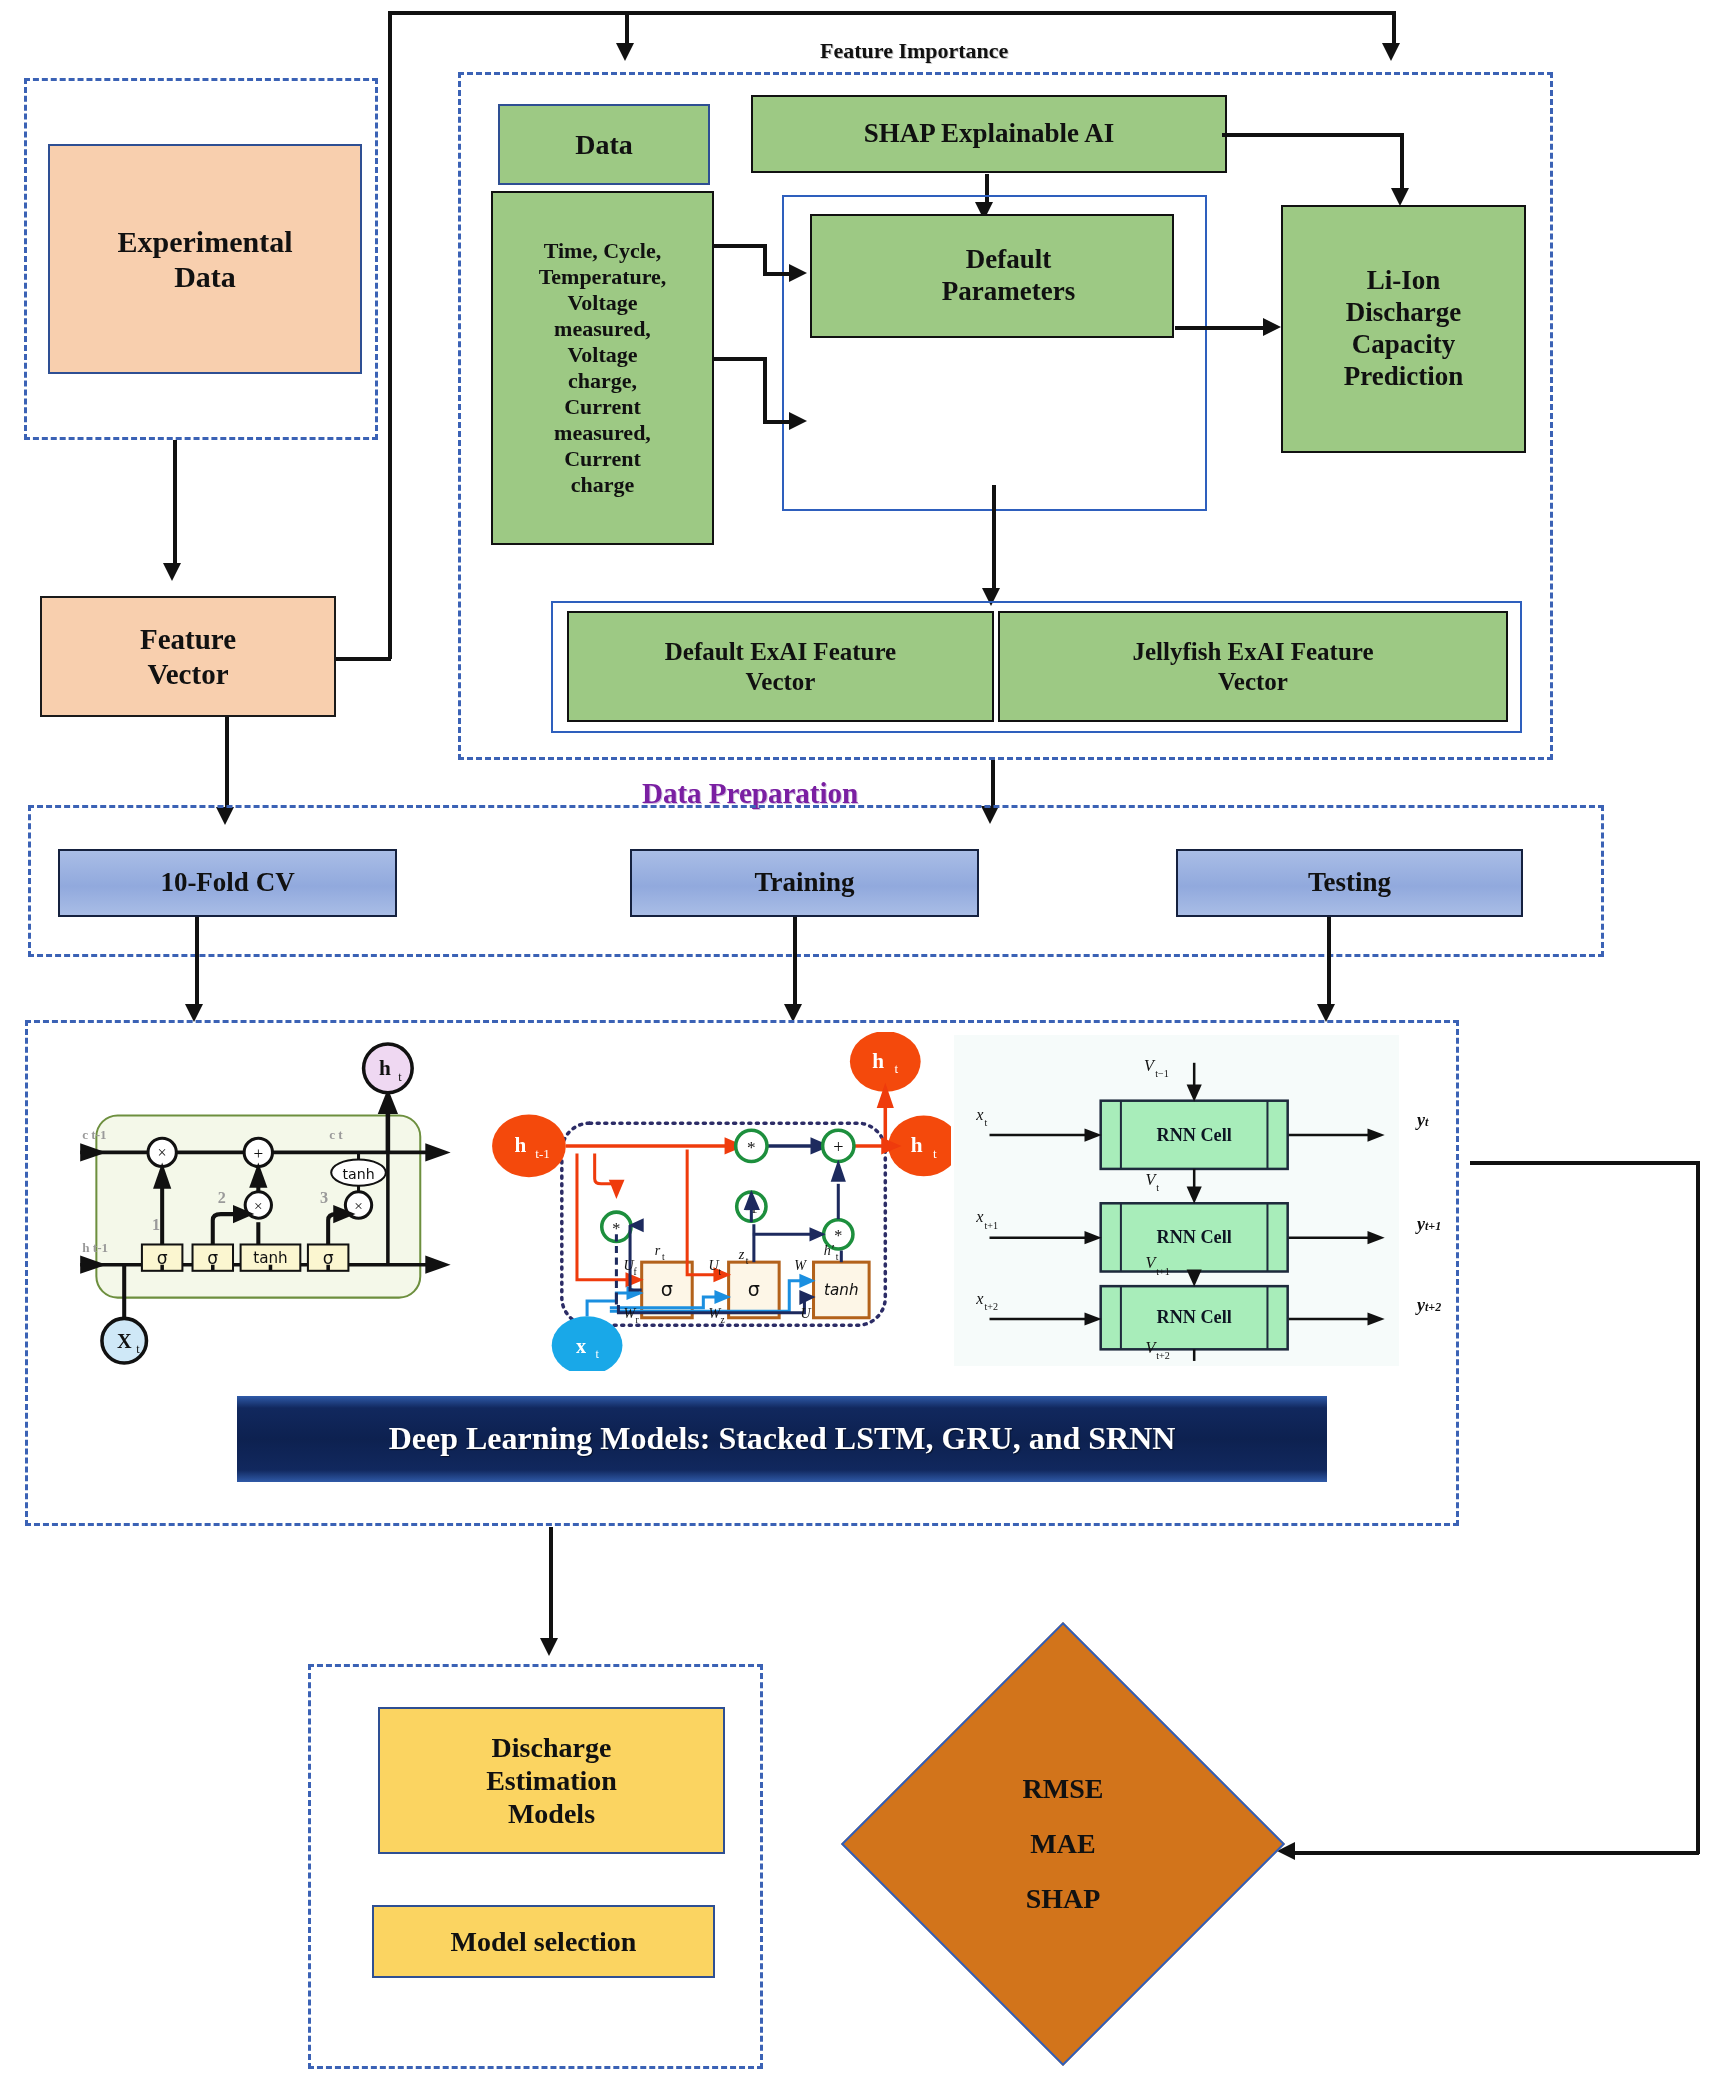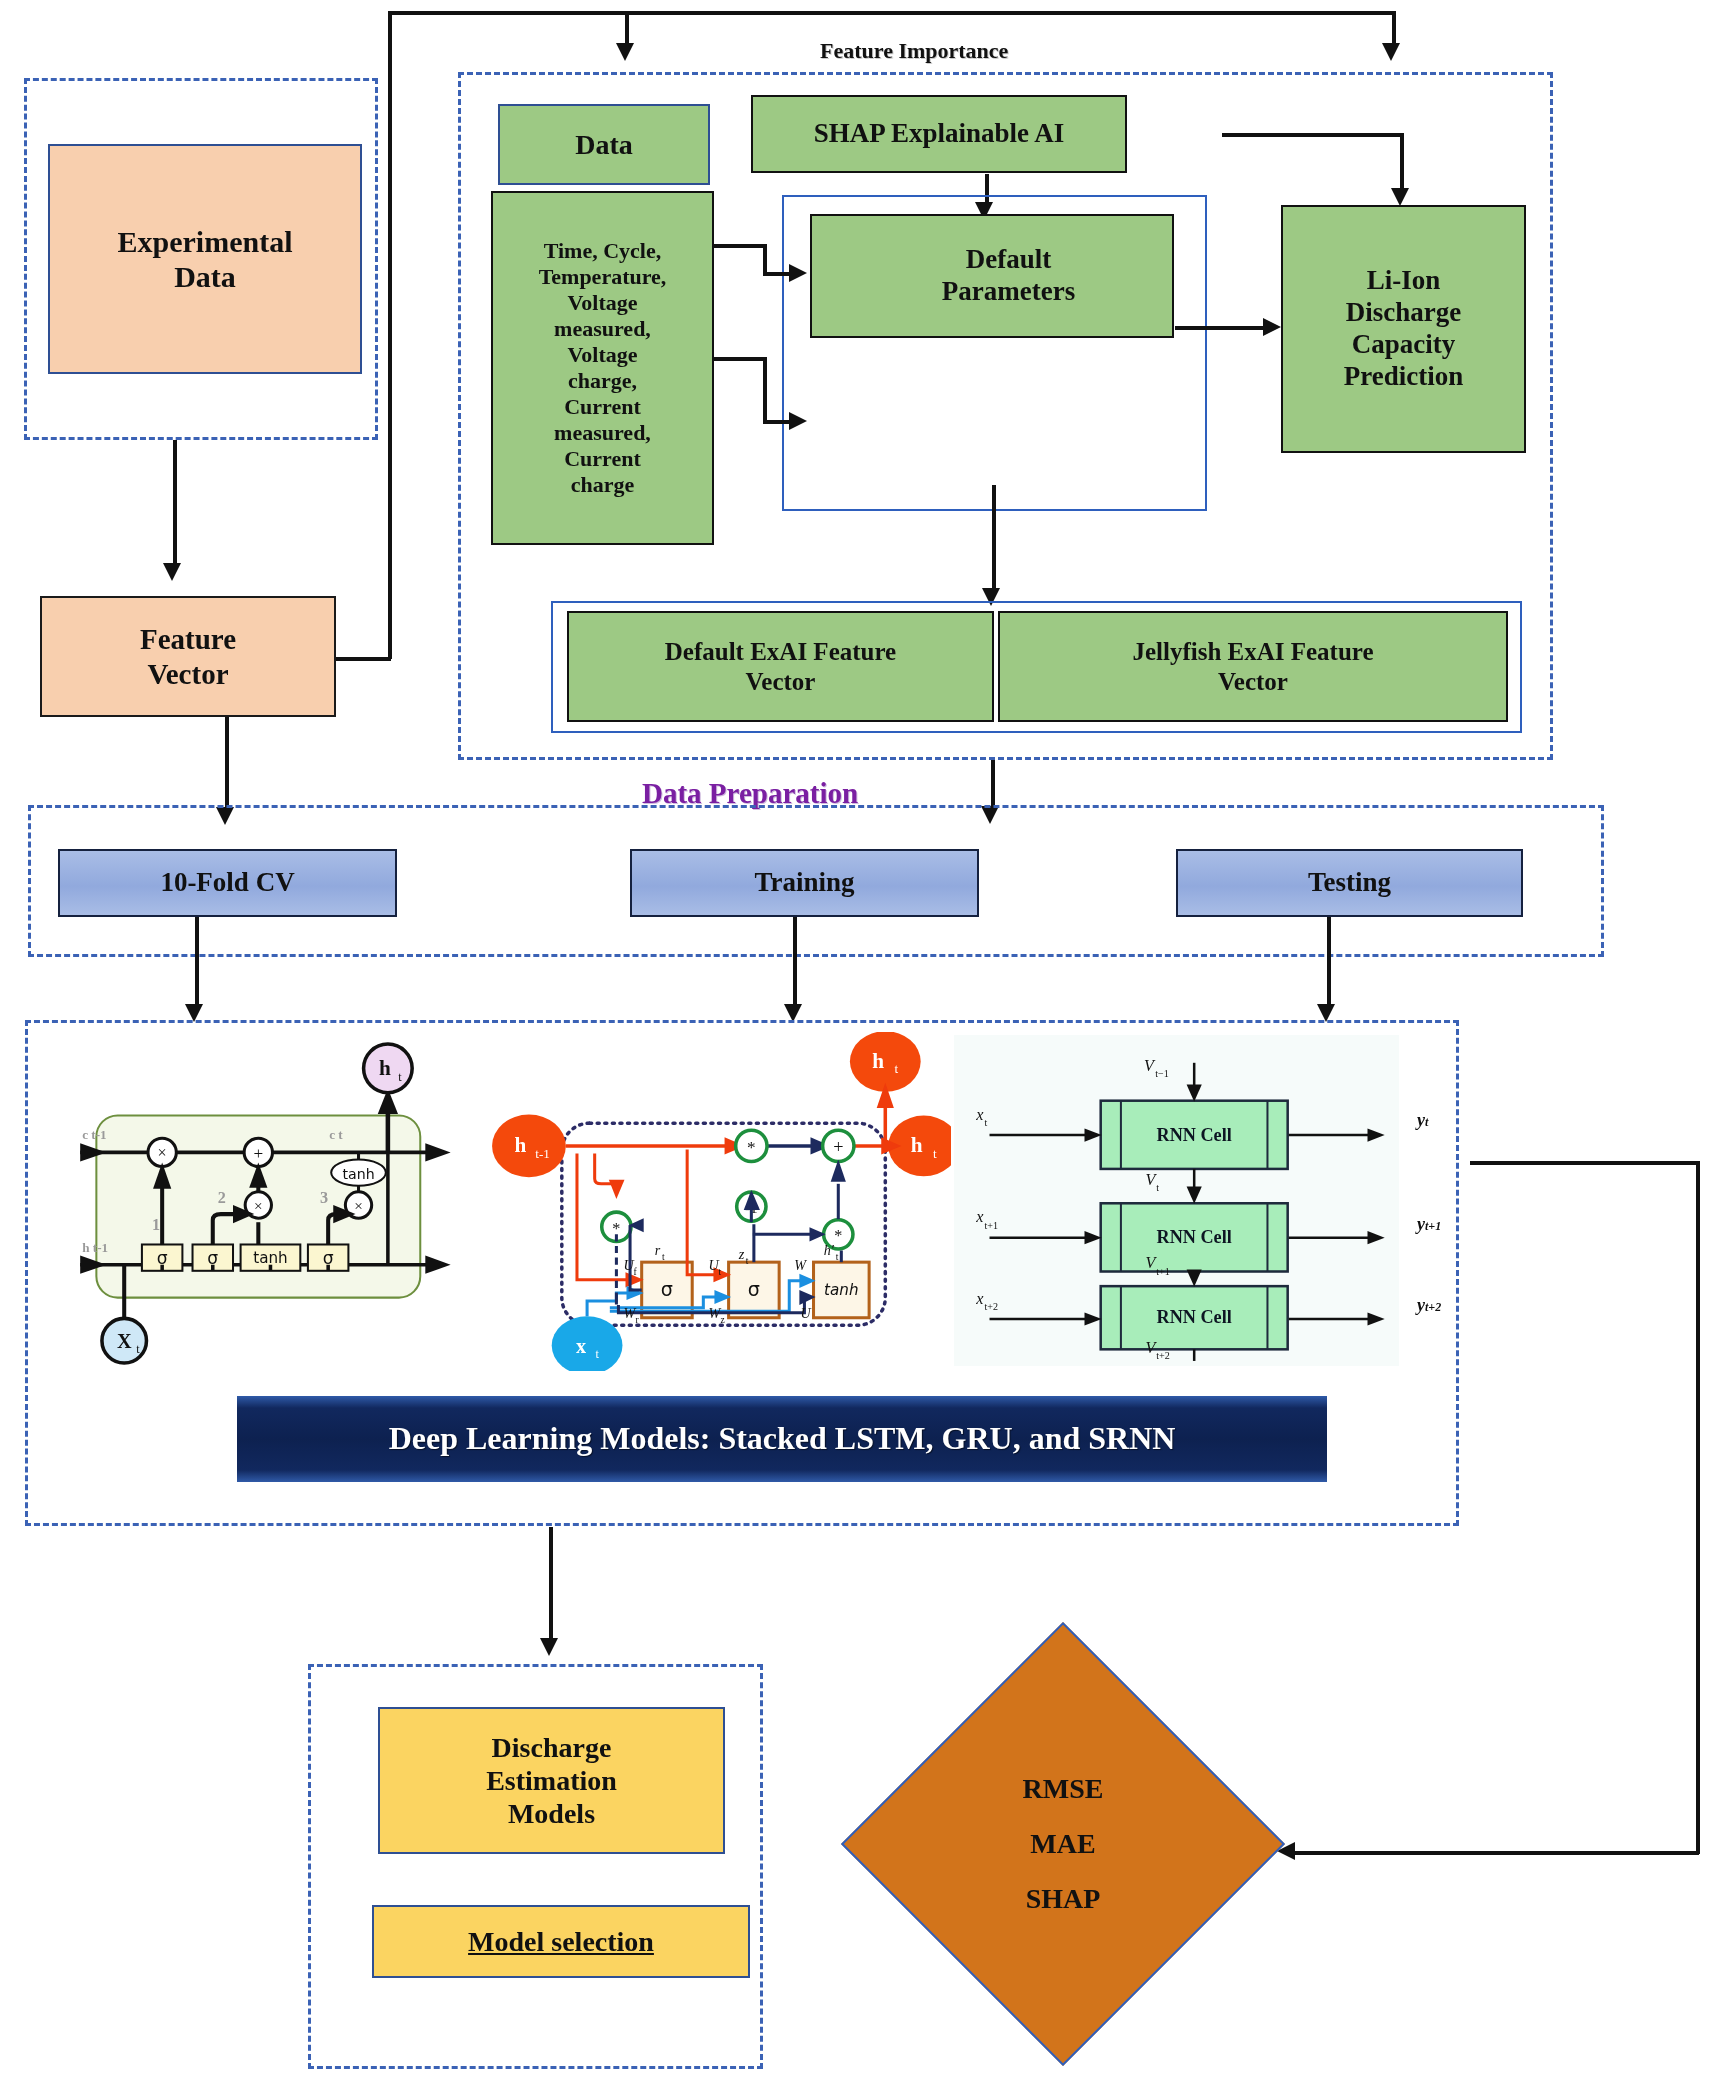--- a/index.html
+++ b/index.html
@@ -138,21 +138,21 @@
   <div class="arrowdown" style="left:216px;top:807px;"></div>
 
   <div class="plainlabel" style="left:820px;top:38px;font-size:22px;">Feature Importance</div>
 
   <div class="dashgrp" style="left:458px;top:72px;width:1095px;height:688px;"></div>
 
   <div class="box green blueborder" style="left:498px;top:104px;width:212px;height:81px;font-size:28px;">
     <span>Data</span>
   </div>
 
-  <div class="box green" style="left:751px;top:95px;width:376px;height:78px;font-size:27px;">
+  <div class="box green" style="left:751px;top:95px;width:476px;height:78px;font-size:27px;">
     <span>SHAP Explainable AI</span>
   </div>
 
   <div class="ln lnv" style="left:985px;top:174px;height:33px;"></div>
   <div class="arrowdown" style="left:975px;top:202px;"></div>
 
   <div class="ln lnh" style="left:1222px;top:133px;width:182px;"></div>
   <div class="ln lnv" style="left:1400px;top:133px;height:60px;"></div>
   <div class="arrowdown" style="left:1391px;top:188px;"></div>
 
@@ -482,21 +482,21 @@
   <div class="arrowdown" style="left:540px;top:1638px;"></div>
 
   <div class="dashgrp" style="left:308px;top:1664px;width:455px;height:405px;"></div>
 
   <div class="box yellow" style="left:378px;top:1707px;width:347px;height:147px;font-size:28px;">
     <span style="white-space:pre-line;">Discharge
 Estimation
 Models</span>
   </div>
 
-  <div class="box yellow" style="left:372px;top:1905px;width:378px;height:73px;font-size:28px;text-decoration:underline;">
+  <div class="box yellow" style="left:372px;top:1905px;width:343px;height:73px;font-size:28px;">
     <span>Model selection</span>
   </div>
 
   <div class="diamond-wrap" style="left:906px;top:1687px;width:314px;height:314px;">
     <div class="diamond"></div>
     <div class="diamond-text" style="font-size:28px;">
       <span>RMSE</span>
       <span>MAE</span>
       <span>SHAP</span>
     </div>

